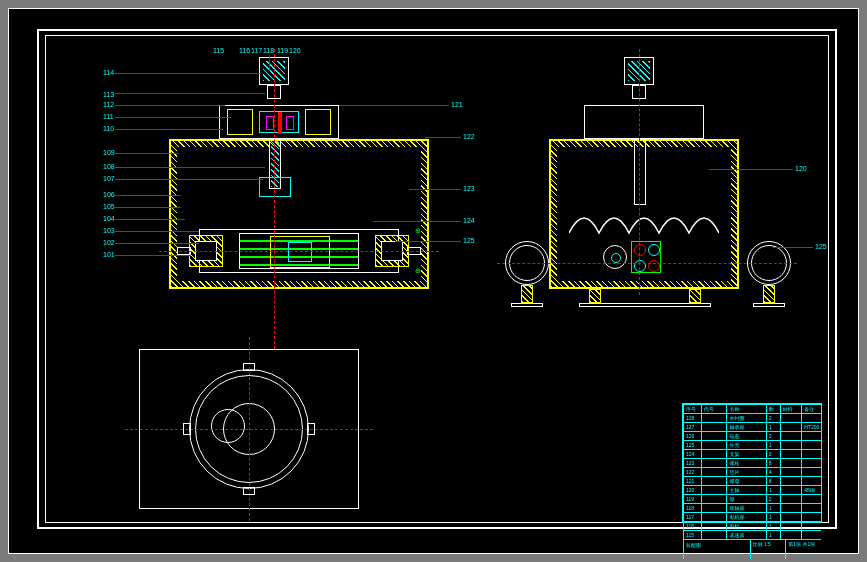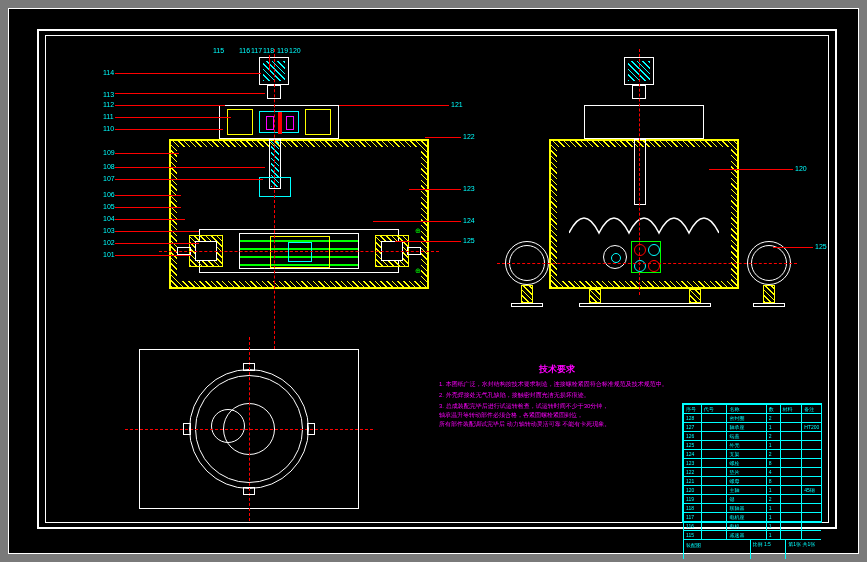--- a/index.html
+++ b/index.html
@@ -225,28 +225,20 @@
 
     <div style="position:absolute;left:-14px;top:80px;width:248px;height:1px;border-top:1px dashed #f00;"></div>
     <div style="position:absolute;left:110px;top:-12px;width:1px;height:184px;border-left:1px dashed #f00;"></div>
 
     <div class="box" style="left:104px;top:14px;width:12px;height:8px;"></div>
     <div class="box" style="left:104px;top:138px;width:12px;height:8px;"></div>
     <div class="box" style="left:44px;top:74px;width:8px;height:12px;"></div>
     <div class="box" style="left:168px;top:74px;width:8px;height:12px;"></div>
   </div>
 
-  <div style="position:absolute; left:430px; top:354px; width:280px;">
-    <div class="label magenta" style="position:relative;left:100px;font-size:9px;font-weight:bold;">技术要求</div>
-    <div class="label magenta" style="position:relative;display:block;margin-top:4px;font-size:6px;">1. 本图纸广泛，水封结构按技术要求制造，连接螺栓紧固符合标准规范及技术规范中。</div>
-    <div class="label magenta" style="position:relative;display:block;margin-top:2px;font-size:6px;">2. 外壳焊接处无气孔缺陷，接触密封面光洁无损坏痕迹。</div>
-    <div class="label magenta" style="position:relative;display:block;margin-top:2px;font-size:6px;">3. 总成装配完毕后进行试运转检查，试运转时间不少于30分钟，</div>
-    <div class="label magenta" style="position:relative;display:block;font-size:6px;">   轴承温升等转动部件必须合格，各紧固螺栓紧固到位，</div>
-    <div class="label magenta" style="position:relative;display:block;font-size:6px;">   所有部件装配调试完毕后 动力轴转动灵活可靠 不能有卡死现象。</div>
-  </div>
 
   <div class="titleblock" style="border:1px solid #0ff;">
     <div id="tb-rows">
         <div class="tb-row">
           <div class="tb-cell" style="width: 18px;">序号</div>
           <div class="tb-cell" style="width: 26px;">代号</div>
           <div class="tb-cell" style="width: 40px;">名称</div>
           <div class="tb-cell" style="width: 14px;">数量</div>
           <div class="tb-cell" style="width: 22px;">材料</div>
           <div class="tb-cell" style="width: 20px;">备注</div>

